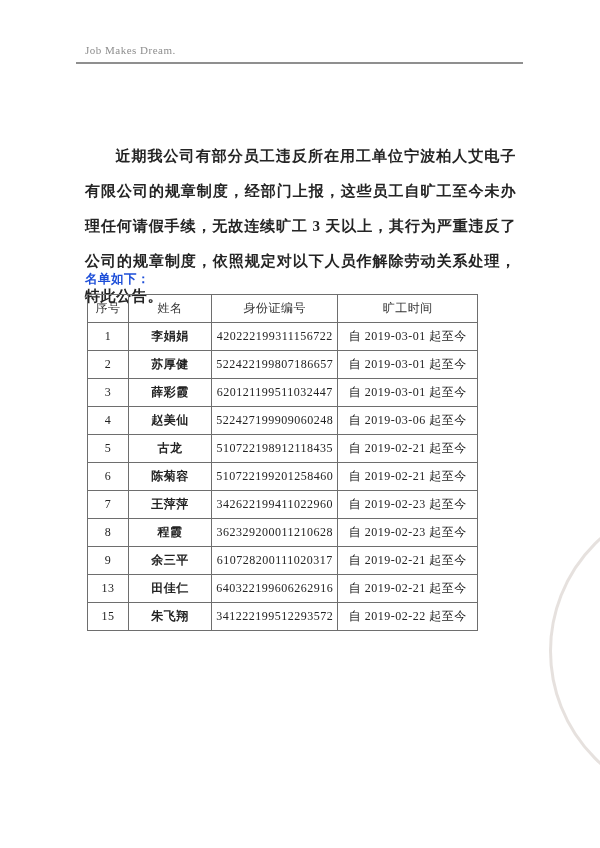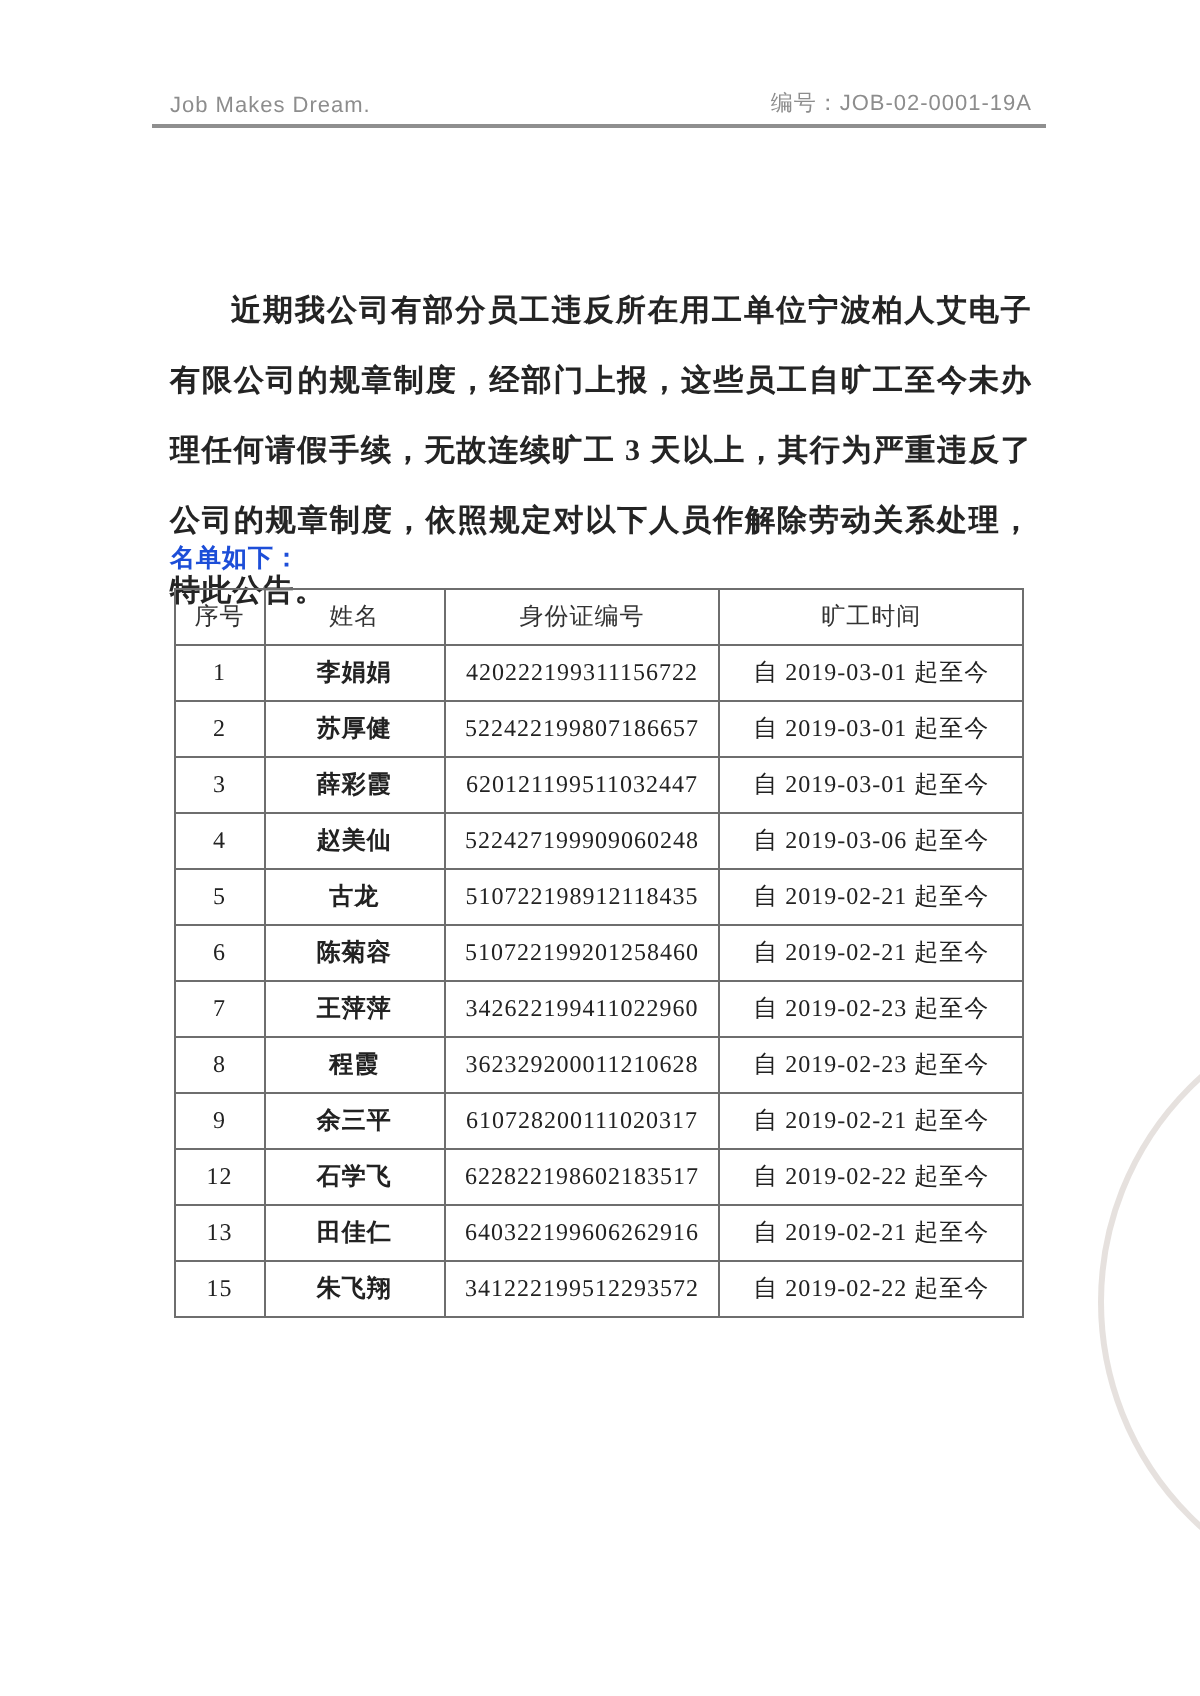--- a/index.html
+++ b/index.html
@@ -8,21 +8,21 @@
     width:600px;height:848px;
     background:#ffffff;
     overflow:hidden;
     font-family:"Liberation Serif","DejaVu Serif",serif;
     color:#2b2b2b;
   }
   
   .hdr{
     position:absolute;top:44px;left:85px;right:84px;
     display:flex;justify-content:space-between;align-items:flex-end;
-    font-family:Liberation Sans, sans-serif;
+    font-family:Liberation Serif, serif;
     font-size:11px;color:#8d8d8d;letter-spacing:0.5px;
   }
   .hdr .docno{color:#8d8d8d;}
   .hdr-rule{
     position:absolute;top:62px;left:76px;right:77px;height:2px;
     background:#8f8f8f;
   }
   
   .title{
     position:absolute;top:79px;left:0;width:100%;
@@ -37,21 +37,21 @@
     letter-spacing:0.6px;color:#242424;font-weight:bold;
   }
   .body-text::before{content:"";display:inline-block;width:2em;}
   
   .list-label{
     position:absolute;top:271px;left:85px;
     font-size:12.5px;font-weight:bold;color:#1d4ed8;letter-spacing:0.5px;
   }
   
   table.roster{
-    position:absolute;top:294px;left:87px;width:425px;
+    position:absolute;top:294px;left:87px;width:391px;
     border-collapse:collapse;table-layout:fixed;
     font-size:12px;color:#222;
   }
   table.roster th,table.roster td{
     border:1px solid #6e6e6e;
     height:27px;padding:0 2px;
     text-align:center;vertical-align:middle;
     font-weight:normal;letter-spacing:0.5px;
     overflow:hidden;white-space:nowrap;
   }
@@ -68,21 +68,20 @@
     border:3px solid rgba(165,148,138,0.28);
   }
 </style>
 </head>
 <body>
 
 <div class="page">
 
   <div class="hdr">
     <span>Job Makes Dream.</span>
-    <span class="docno"><span>编号：</span><span>JOB-02-0001-19A</span></span>
   </div>
   <div class="hdr-rule"></div>
 
 
   <p class="body-text">近期我公司有部分员工违反所在用工单位宁波柏人艾电子有限公司的规章制度，经部门上报，这些员工自旷工至今未办理任何请假手续，无故连续旷工 3 天以上，其行为严重违反了公司的规章制度，依照规定对以下人员作解除劳动关系处理，特此公告。</p>
 
   <div class="list-label">名单如下：</div>
 
   <table class="roster">
     <colgroup>
@@ -148,26 +147,20 @@
           <td>362329200011210628</td>
           <td>自 2019-02-23 起至今</td>
         </tr>
         <tr>
           <td>9</td>
           <td class="name">余三平</td>
           <td>610728200111020317</td>
           <td>自 2019-02-21 起至今</td>
         </tr>
         <tr>
-          <td>12</td>
-          <td class="name">石学飞</td>
-          <td>622822198602183517</td>
-          <td>自 2019-02-22 起至今</td>
-        </tr>
-        <tr>
           <td>13</td>
           <td class="name">田佳仁</td>
           <td>640322199606262916</td>
           <td>自 2019-02-21 起至今</td>
         </tr>
         <tr>
           <td>15</td>
           <td class="name">朱飞翔</td>
           <td>341222199512293572</td>
           <td>自 2019-02-22 起至今</td>

